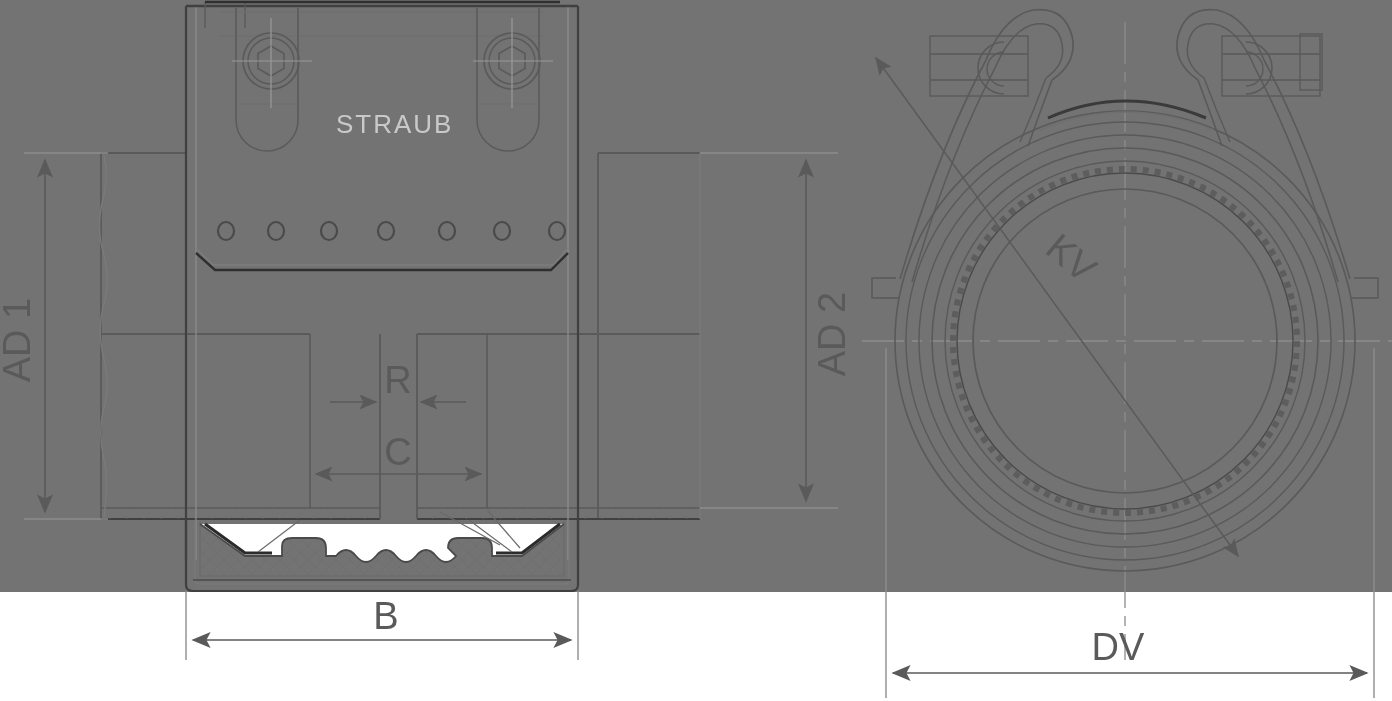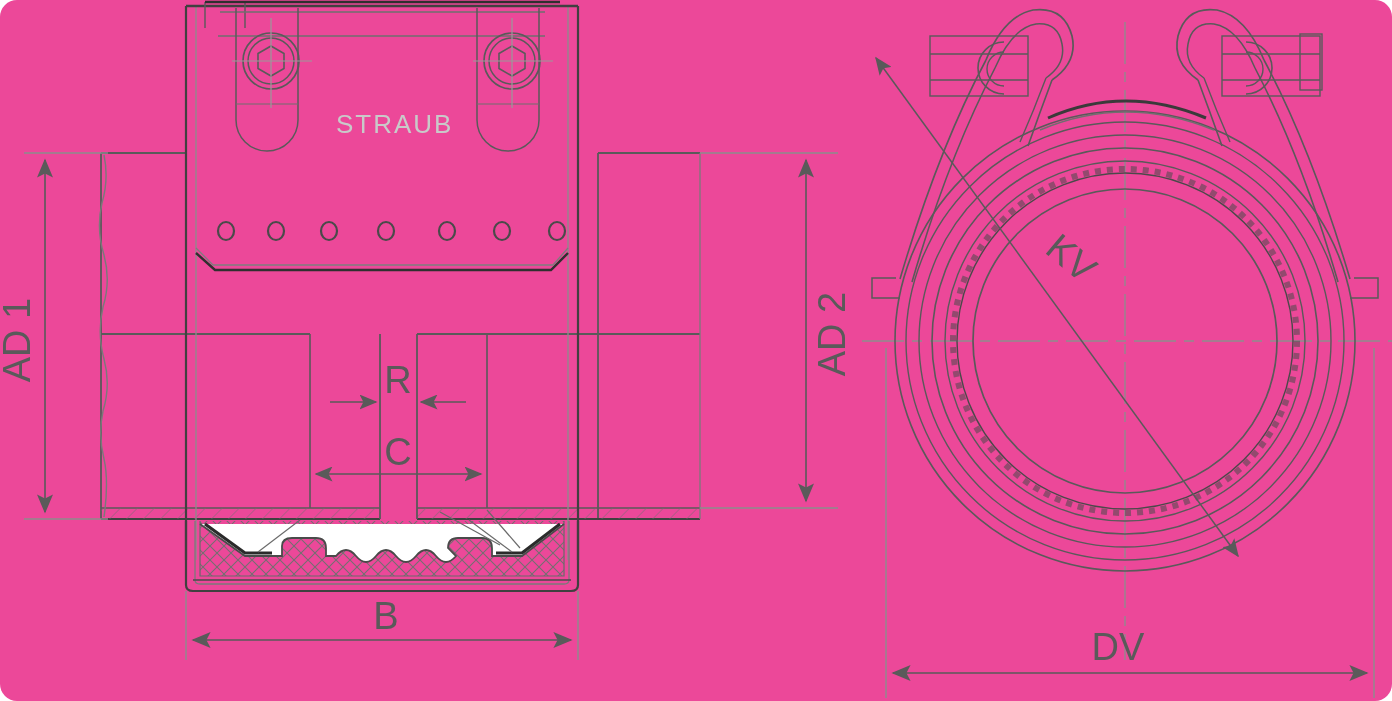--- a/index.html
+++ b/index.html
@@ -1,17 +1,17 @@
 <!DOCTYPE html>
 <html><head>
 <meta charset="utf-8">
 <style>
   html,body{margin:0;padding:0;background:#ffffff;}
   body{width:1392px;height:701px;overflow:hidden;font-family:"Liberation Sans",sans-serif;}
-  #sheet{position:relative;width:1392px;height:701px;background:#ec4899;border-radius:17px;}
+  #sheet{position:relative;width:1392px;height:592px;background:#737373;}
   svg{display:block;}
   .dimlabel{font-family:"Liberation Sans",sans-serif;font-size:38px;fill:#5a5a5a;}
   .brand{font-family:"Liberation Sans",sans-serif;font-size:26px;fill:#c9c9c9;letter-spacing:2px;}
 </style>
 </head>
 <body>
 
 <div id="sheet">
 
 <svg width="1392" height="701" viewBox="0 0 1392 701">

